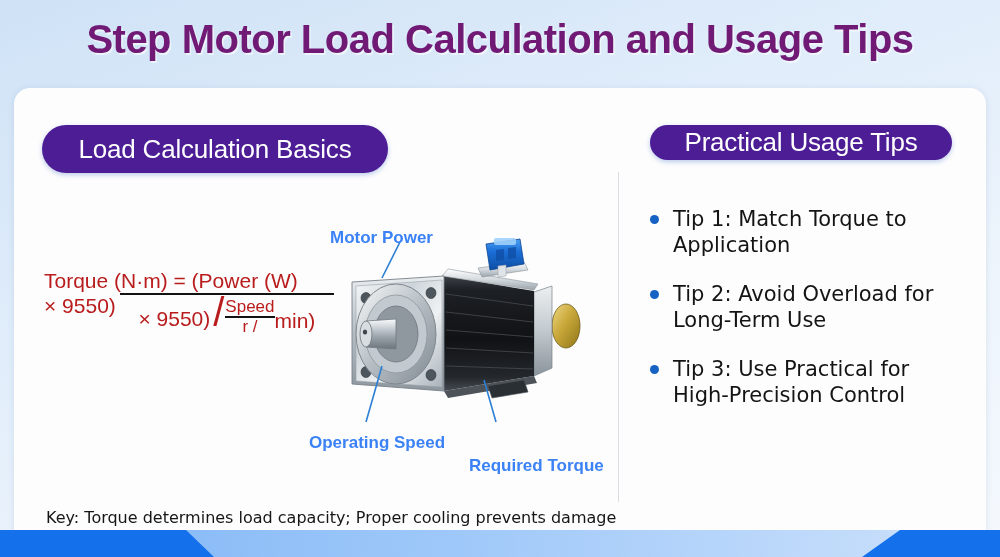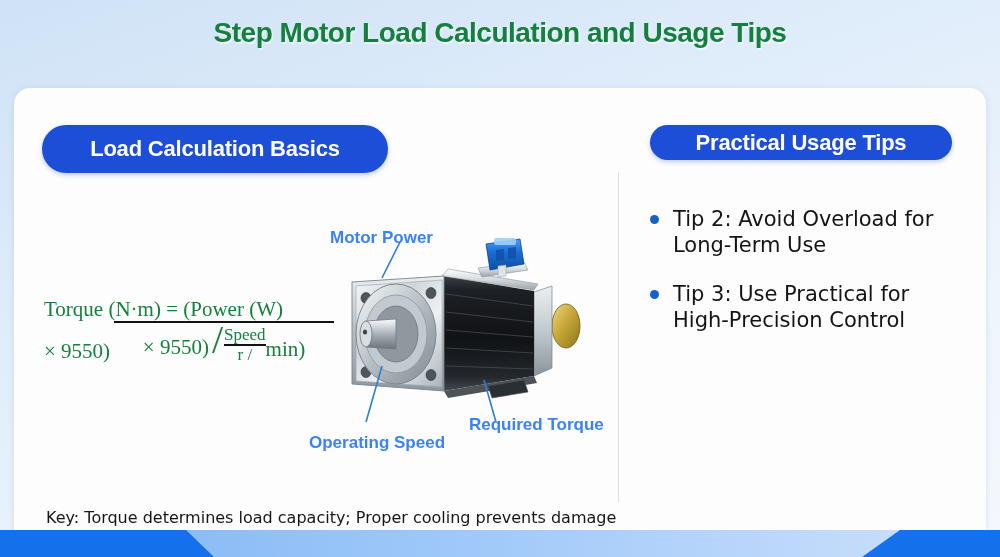--- a/index.html
+++ b/index.html
@@ -14,24 +14,24 @@
   body {
     position: relative;
     background: linear-gradient(160deg, #cfe2f6 0%, #dfecfa 35%, #eef5fc 70%, #f4f8fd 100%);
   }
 
   
   #slide-title {
     position: absolute;
     left: 0; right: 0; top: 17px;
     text-align: center;
-    font-size: 28px;
+    font-size: 40px;
     font-weight: bold;
     letter-spacing: -0.5px;
-    color: #15803d;
+    color: #701a75;
     text-shadow: 1.5px 1.5px 0 rgba(255,255,255,0.55);
     white-space: nowrap;
   }
 
   
   #content-card {
     position: absolute;
     left: 14px;
     top: 88px;
     width: 972px;
@@ -40,25 +40,25 @@
     border-radius: 16px 16px 0 0;
     box-shadow: 0 1px 6px rgba(90,120,160,0.16);
   }
 
   
   .section-pill {
     position: absolute;
     display: flex;
     align-items: center;
     justify-content: center;
-    background: #1d4ed8;
+    background: #4c1d95;
     color: #ffffff;
     border-radius: 999px;
-    font-size: 22px;
-    font-weight: bold;
+    font-size: 26px;
+    font-weight: normal;
     letter-spacing: -0.2px;
     box-shadow: 0 2px 5px rgba(20,80,190,0.28);
     white-space: nowrap;
   }
   #pill-left  { left: 42px;  top: 125px; width: 346px; height: 48px; }
   #pill-right { left: 650px; top: 125px; width: 302px; height: 35px; }
 
   
   #column-divider {
     position: absolute;
@@ -66,31 +66,31 @@
     top: 172px;
     width: 1px;
     height: 330px;
     background: #dadde1;
   }
 
   
   #formula {
     position: absolute;
     left: 44px;
-    top: 298px;
+    top: 270px;
     width: 290px;
-    color: #15803d;
+    color: #b91c1c;
     font-size: 21px;
     line-height: 1.05;
-    font-family: Liberation Serif, serif;
+    font-family: Liberation Sans, sans-serif;
   }
   .formula-line-1 { white-space: nowrap; }
   .formula-row-2 {
     display: flex;
-    align-items: flex-end;
+    align-items: flex-start;
     margin-top: 1px;
   }
   .formula-lead { white-space: nowrap; padding-top: 2px; }
   .formula-frac {
     flex: 1;
     margin-left: 4px;
     border-top: 2.5px solid #121212;
     padding-top: 3px;
     display: flex;
     align-items: flex-start;
@@ -131,21 +131,21 @@
   
   .callout-label {
     position: absolute;
     font-size: 17px;
     font-weight: bold;
     color: #3b82f6;
     white-space: nowrap;
   }
   #label-motor-power     { left: 330px; top: 228px; }
   #label-operating-speed { left: 309px; top: 433px; }
-  #label-required-torque { left: 469px; top: 415px; }
+  #label-required-torque { left: 469px; top: 456px; }
 
   
   #tips-list {
     position: absolute;
     left: 650px;
     top: 206px;
     width: 318px;
   }
   .tip-item {
     display: flex;
@@ -323,20 +323,24 @@
   </g>
 </svg>
 
 <div class="callout-label" id="label-motor-power">Motor Power</div>
 <div class="callout-label" id="label-operating-speed">Operating Speed</div>
 <div class="callout-label" id="label-required-torque">Required Torque</div>
 
 <div id="tips-list">
   <div class="tip-item">
     <span class="tip-bullet"></span>
+    <span class="tip-text">Tip 1: Match Torque to Application</span>
+  </div>
+  <div class="tip-item">
+    <span class="tip-bullet"></span>
     <span class="tip-text">Tip 2: Avoid Overload for Long-Term Use</span>
   </div>
   <div class="tip-item">
     <span class="tip-bullet"></span>
     <span class="tip-text">Tip 3: Use Practical for High-Precision Control</span>
   </div>
 </div>
 
 <div id="footer-key">Key: Torque determines load capacity; Proper cooling prevents damage</div>
 

